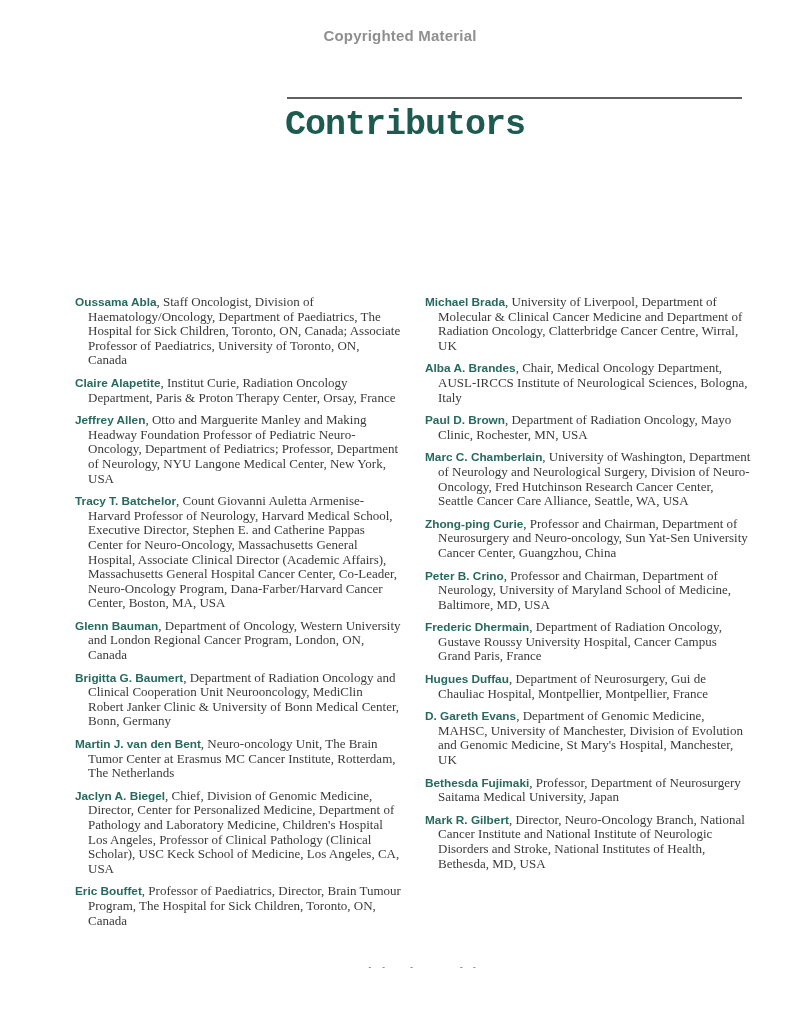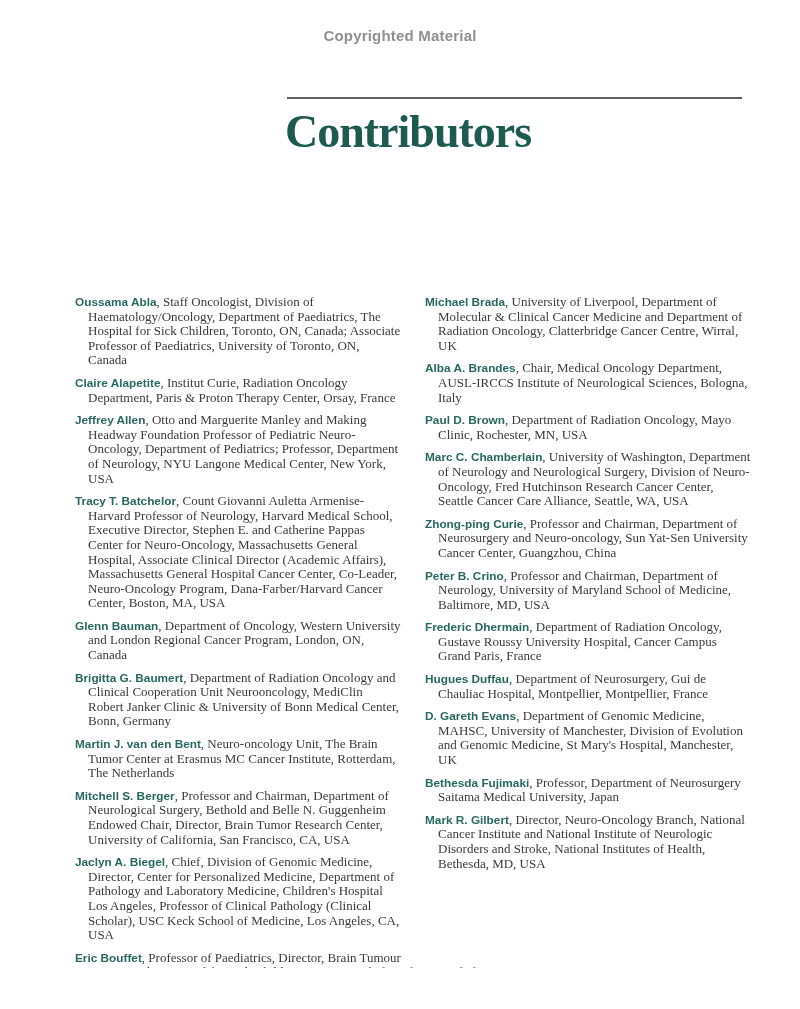--- a/index.html
+++ b/index.html
@@ -32,23 +32,23 @@
   .header-rule{
     position:absolute;
     left:287px;top:97px;
     width:455px;height:2px;
     background:var(--rule);
   }
   .page-title{
     position:absolute;
     left:285px;top:105px;
     margin:0;
-    font-family:Liberation Serif, serif;
+    font-family:Liberation Mono, monospace;
     font-weight:bold;
-    font-size:46px;
+    font-size:35px;
     letter-spacing:-1px;
     color:var(--accent);
   }
   .columns{
     position:absolute;
     left:75px;top:295px;
     width:676px;
     display:flex;
     gap:24px;
   }
@@ -81,21 +81,20 @@
 
   <div class="columns">
     <div class="col" id="col-left">
         <p class="entry"><span class="name">Oussama Abla</span><span class="aff">, Staff Oncologist, Division of Haematology/Oncology, Department of Paediatrics, The Hospital for Sick Children, Toronto, ON, Canada; Associate Professor of Paediatrics, University of Toronto, ON, Canada</span></p>
         <p class="entry"><span class="name">Claire Alapetite</span><span class="aff">, Institut Curie, Radiation Oncology Department, Paris &amp; Proton Therapy Center, Orsay, France</span></p>
         <p class="entry"><span class="name">Jeffrey Allen</span><span class="aff">, Otto and Marguerite Manley and Making Headway Foundation Professor of Pediatric Neuro-Oncology, Department of Pediatrics; Professor, Department of Neurology, NYU Langone Medical Center, New York, USA</span></p>
         <p class="entry"><span class="name">Tracy T. Batchelor</span><span class="aff">, Count Giovanni Auletta Armenise-Harvard Professor of Neurology, Harvard Medical School, Executive Director, Stephen E. and Catherine Pappas Center for Neuro-Oncology, Massachusetts General Hospital, Associate Clinical Director (Academic Affairs), Massachusetts General Hospital Cancer Center, Co-Leader, Neuro-Oncology Program, Dana-Farber/Harvard Cancer Center, Boston, MA, USA</span></p>
         <p class="entry"><span class="name">Glenn Bauman</span><span class="aff">, Department of Oncology, Western University and London Regional Cancer Program, London, ON, Canada</span></p>
         <p class="entry"><span class="name">Brigitta G. Baumert</span><span class="aff">, Department of Radiation Oncology and Clinical Cooperation Unit Neurooncology, MediClin Robert Janker Clinic &amp; University of Bonn Medical Center, Bonn, Germany</span></p>
         <p class="entry"><span class="name">Martin J. van den Bent</span><span class="aff">, Neuro-oncology Unit, The Brain Tumor Center at Erasmus MC Cancer Institute, Rotterdam, The Netherlands</span></p>
-        <p class="entry"><span class="name">Mitchell S. Berger</span><span class="aff">, Professor and Chairman, Department of Neurological Surgery, Bethold and Belle N. Guggenheim Endowed Chair, Director, Brain Tumor Research Center, University of California, San Francisco, CA, USA</span></p>
         <p class="entry"><span class="name">Jaclyn A. Biegel</span><span class="aff">, Chief, Division of Genomic Medicine, Director, Center for Personalized Medicine, Department of Pathology and Laboratory Medicine, Children's Hospital Los Angeles, Professor of Clinical Pathology (Clinical Scholar), USC Keck School of Medicine, Los Angeles, CA, USA</span></p>
         <p class="entry"><span class="name">Eric Bouffet</span><span class="aff">, Professor of Paediatrics, Director, Brain Tumour Program, The Hospital for Sick Children, Toronto, ON, Canada</span></p>
       </div>
     <div class="col" id="col-right">
         <p class="entry"><span class="name">Michael Brada</span><span class="aff">, University of Liverpool, Department of Molecular &amp; Clinical Cancer Medicine and Department of Radiation Oncology, Clatterbridge Cancer Centre, Wirral, UK</span></p>
         <p class="entry"><span class="name">Alba A. Brandes</span><span class="aff">, Chair, Medical Oncology Department, AUSL-IRCCS Institute of Neurological Sciences, Bologna, Italy</span></p>
         <p class="entry"><span class="name">Paul D. Brown</span><span class="aff">, Department of Radiation Oncology, Mayo Clinic, Rochester, MN, USA</span></p>
         <p class="entry"><span class="name">Marc C. Chamberlain</span><span class="aff">, University of Washington, Department of Neurology and Neurological Surgery, Division of Neuro-Oncology, Fred Hutchinson Research Cancer Center, Seattle Cancer Care Alliance, Seattle, WA, USA</span></p>
         <p class="entry"><span class="name">Zhong-ping Curie</span><span class="aff">, Professor and Chairman, Department of Neurosurgery and Neuro-oncology, Sun Yat-Sen University Cancer Center, Guangzhou, China</span></p>
         <p class="entry"><span class="name">Peter B. Crino</span><span class="aff">, Professor and Chairman, Department of Neurology, University of Maryland School of Medicine, Baltimore, MD, USA</span></p>

